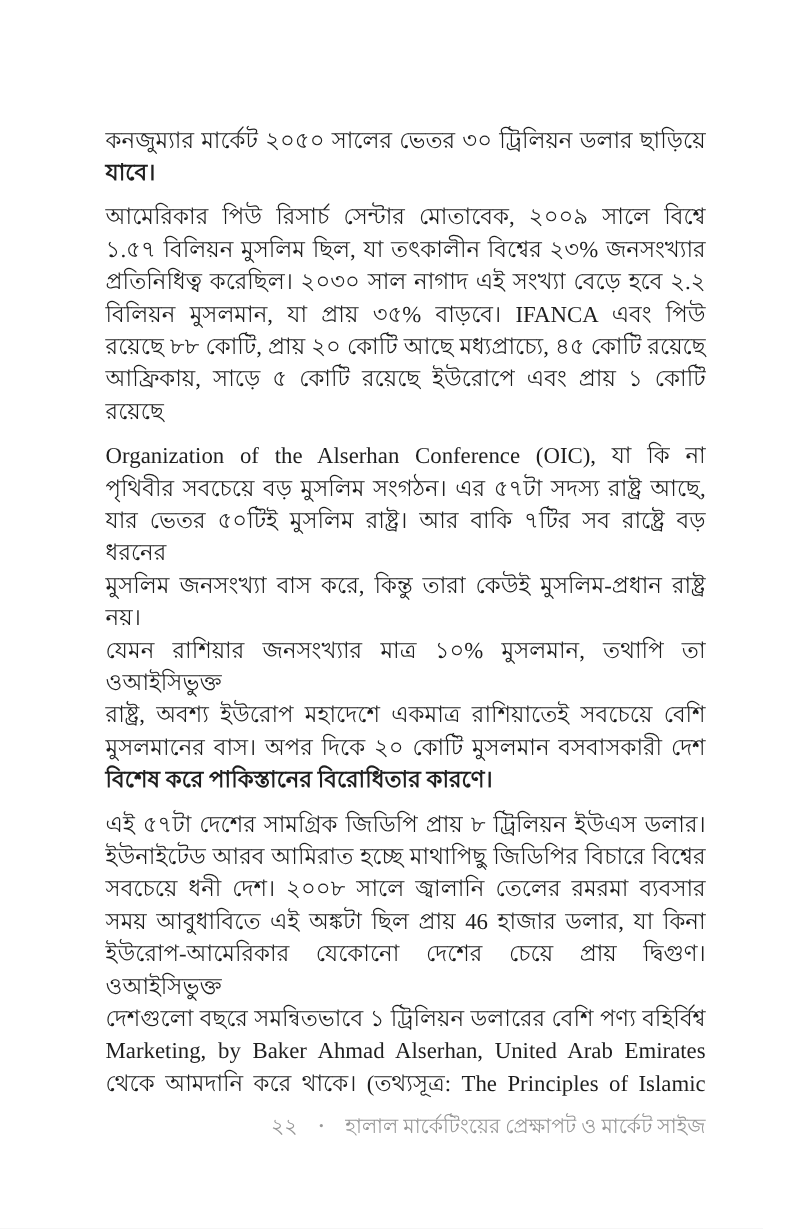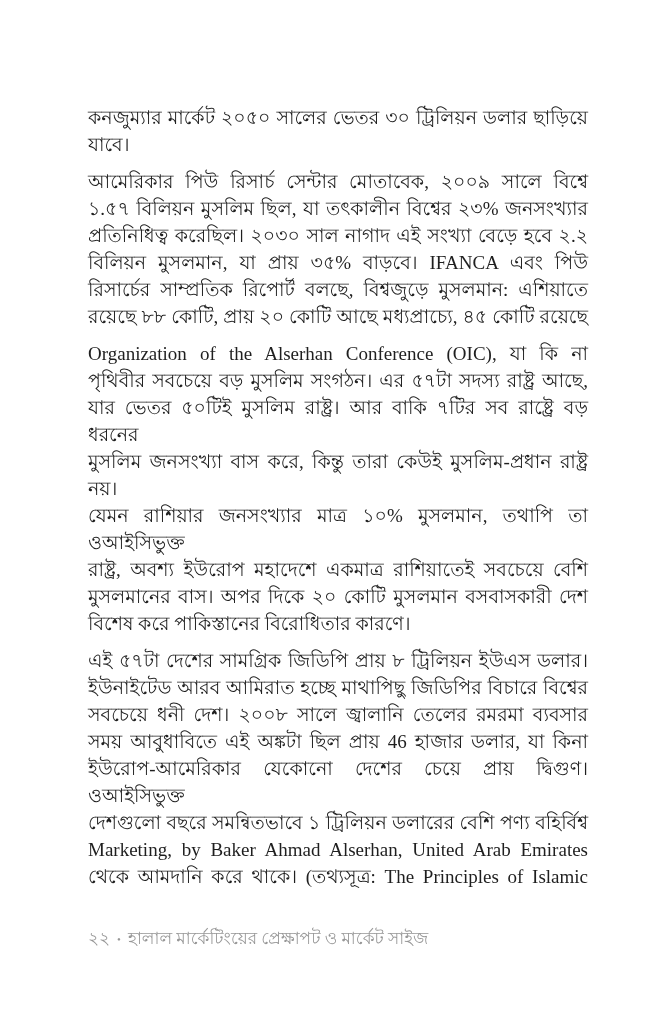--- a/index.html
+++ b/index.html
@@ -28,32 +28,34 @@
   .para {
     margin: 0 0 10px 0;
   }
   .line {
     text-align: justify;
     text-align-last: justify;
     white-space: normal;
   }
   .line.last-line {
     text-align-last: left;
+    font-weight: bold;
   }
   .footer {
     position: absolute;
     left: 88px;
     top: 928px;
     width: 500px;
     color: #979797;
     font-size: 17px;
     line-height: 22px;
     display: flex;
     align-items: center;
-    gap: 7px;
+    gap: 18px;
+    justify-content: flex-end;
   }
   .footer .bullet {
     font-size: 11px;
     line-height: 22px;
   }
 </style>
 </head>
 <body>
 
 <div class="page">
@@ -62,22 +64,22 @@
 
   <div class="para">
         <div class="line">কনজুম্যার মার্কেট ২০৫০ সালের ভেতর ৩০ ট্রিলিয়ন ডলার ছাড়িয়ে</div>
         <div class="line last-line">যাবে।</div>
       </div>
       <div class="para">
         <div class="line">আমেরিকার পিউ রিসার্চ সেন্টার মোতাবেক, ২০০৯ সালে বিশ্বে</div>
         <div class="line">১.৫৭ বিলিয়ন মুসলিম ছিল, যা তৎকালীন বিশ্বের ২৩% জনসংখ্যার</div>
         <div class="line">প্রতিনিধিত্ব করেছিল। ২০৩০ সাল নাগাদ এই সংখ্যা বেড়ে হবে ২.২</div>
         <div class="line">বিলিয়ন মুসলমান, যা প্রায় ৩৫% বাড়বে। IFANCA এবং পিউ</div>
-        <div class="line">রিসার্চের সাম্প্রতিক রিপোর্ট বলছে, বিশ্বজুড়ে মুসলমান: এশিয়াতে</div>
         <div class="line">রয়েছে ৮৮ কোটি, প্রায় ২০ কোটি আছে মধ্যপ্রাচ্যে, ৪৫ কোটি রয়েছে</div>
+        <div class="line">আফ্রিকায়, সাড়ে ৫ কোটি রয়েছে ইউরোপে এবং প্রায় ১ কোটি রয়েছে</div>
       </div>
       <div class="para">
         <div class="line">Organization of the Alserhan Conference (OIC), যা কি না</div>
         <div class="line">পৃথিবীর সবচেয়ে বড় মুসলিম সংগঠন। এর ৫৭টা সদস্য রাষ্ট্র আছে,</div>
         <div class="line">যার ভেতর ৫০টিই মুসলিম রাষ্ট্র। আর বাকি ৭টির সব রাষ্ট্রে বড় ধরনের</div>
         <div class="line">মুসলিম জনসংখ্যা বাস করে, কিন্তু তারা কেউই মুসলিম-প্রধান রাষ্ট্র নয়।</div>
         <div class="line">যেমন রাশিয়ার জনসংখ্যার মাত্র ১০% মুসলমান, তথাপি তা ওআইসিভুক্ত</div>
         <div class="line">রাষ্ট্র, অবশ্য ইউরোপ মহাদেশে একমাত্র রাশিয়াতেই সবচেয়ে বেশি</div>
         <div class="line">মুসলমানের বাস। অপর দিকে ২০ কোটি মুসলমান বসবাসকারী দেশ</div>
         <div class="line last-line">বিশেষ করে পাকিস্তানের বিরোধিতার কারণে।</div>

